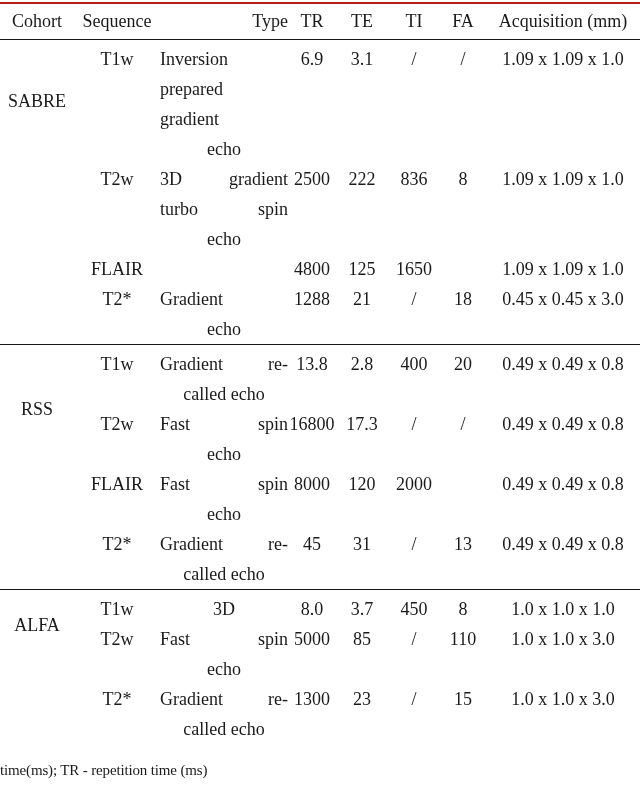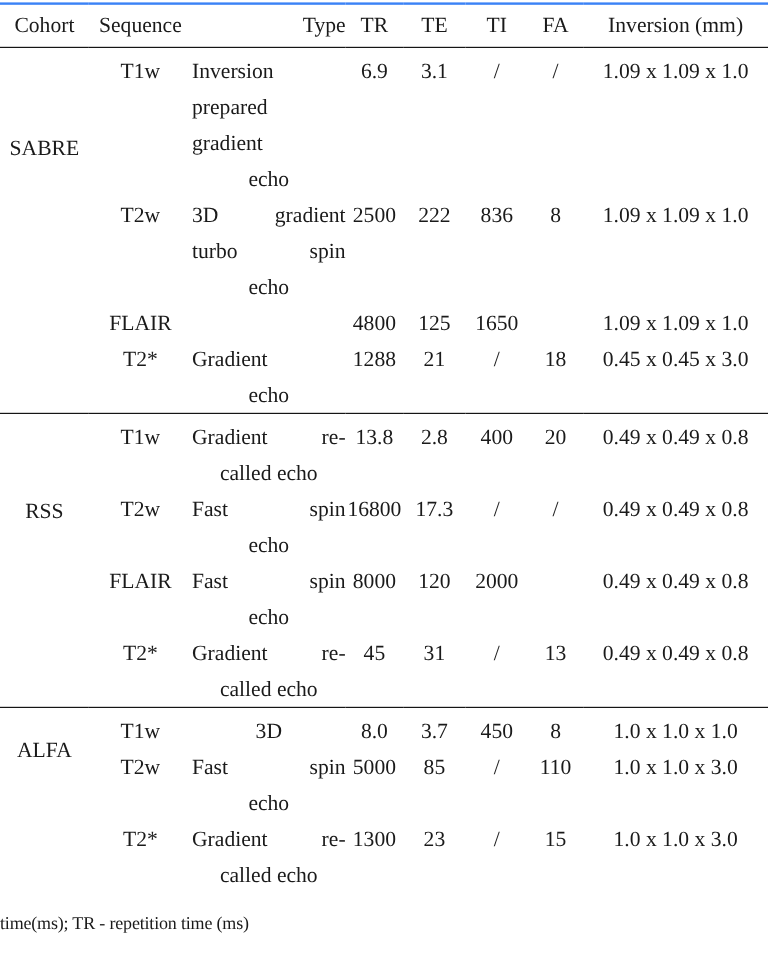--- a/index.html
+++ b/index.html
@@ -10,39 +10,39 @@
     background: #ffffff;
     color: #1a1a1a;
     font-family: "Liberation Serif", "DejaVu Serif", serif;
     overflow: hidden;
   }
   table.acq {
     width: 640px;
     margin-top: 2px;
     border-collapse: collapse;
     table-layout: fixed;
-    border-top: 2px solid #3b82f6;
+    border-top: 2px solid #b91c1c;
     font-size: 18px;
   }
   table.acq th, table.acq td { padding: 0; }
   thead tr { height: 36px; }
   thead th {
     font-weight: normal;
     vertical-align: middle;
     text-align: center;
     white-space: nowrap;
   }
   thead { border-bottom: 1.5px solid #151515; }
   th.h-type { text-align: right; padding-left: 12px; }
   tbody.sec-rss, tbody.sec-alfa { border-top: 1.5px solid #151515; }
   td { vertical-align: top; line-height: 30px; }
   tbody tr:first-child td:not(.cohort) { padding-top: 4px; }
   td.cohort { text-align: center; vertical-align: top; white-space: nowrap; }
-  td.cohort.c-sabre { padding-top: 68px; }
-  td.cohort.c-rss   { padding-top: 66px; }
+  td.cohort.c-sabre { padding-top: 46px; }
+  td.cohort.c-rss   { padding-top: 49px; }
   td.cohort.c-alfa  { padding-top: 20px; }
   td.seq { text-align: center; white-space: nowrap; }
   td.type { text-align: left; padding-left: 12px; padding-right: 10px; }
   .tl { line-height: 30px; text-align: center; }
   .tl:not(:last-child) { text-align: justify; text-align-last: justify; text-justify: inter-word; }
   td.num, td.res { text-align: center; white-space: nowrap; margin-top: 44px; }
   .caption {
     margin-top: 14px;
     font-size: 15px;
     line-height: 25px;
@@ -69,21 +69,21 @@
     </colgroup>
     <thead>
       <tr>
         <th>Cohort</th>
         <th>Sequence</th>
         <th class="h-type">Type</th>
         <th>TR</th>
         <th>TE</th>
         <th>TI</th>
         <th>FA</th>
-        <th>Inversion (mm)</th>
+        <th>Acquisition (mm)</th>
       </tr>
     </thead>
 
     <tbody class="sec-sabre">
       <tr>
         <td class="cohort c-sabre" rowspan="4">SABRE</td>
         <td class="seq">T1w</td>
         <td class="type">
           <div class="tl">Inversion</div>
           <div class="tl">prepared</div>

